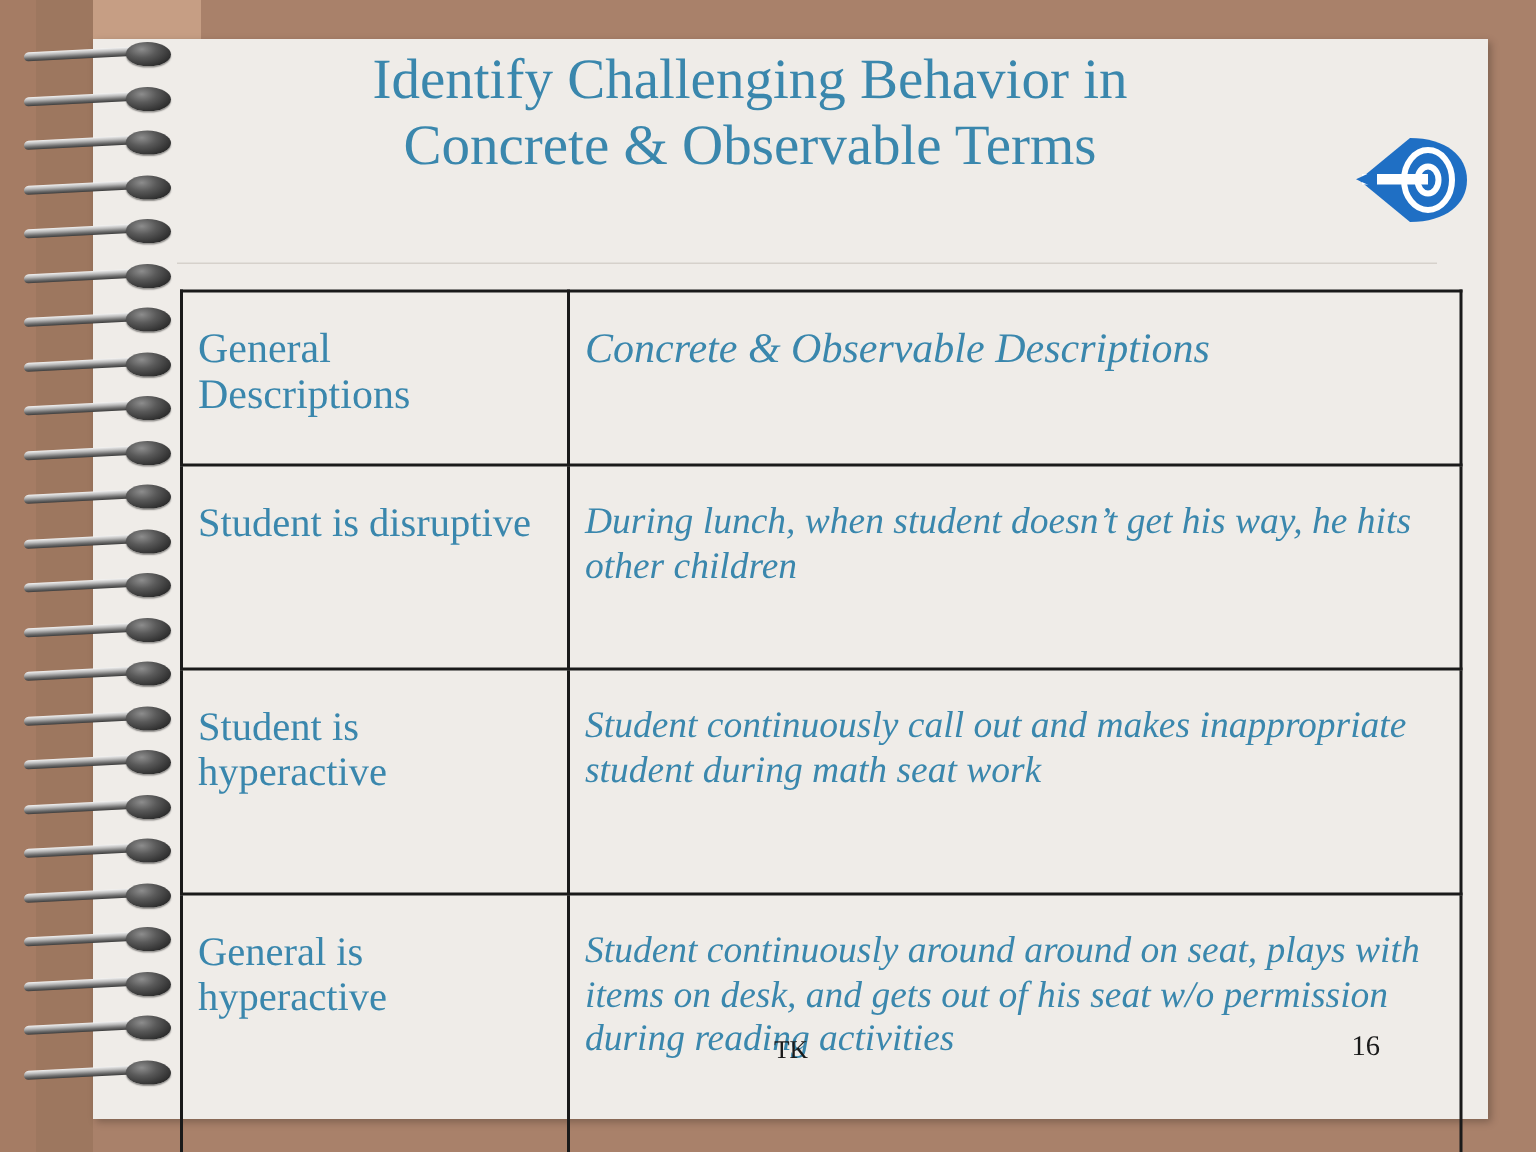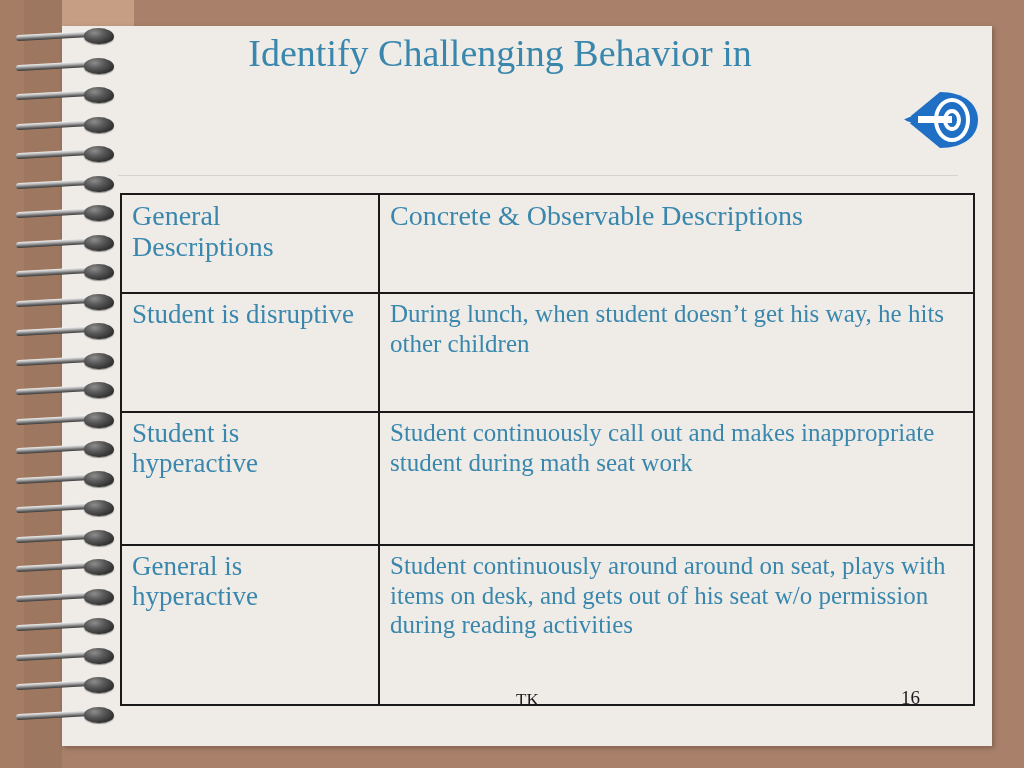--- a/index.html
+++ b/index.html
@@ -124,30 +124,31 @@
   }
   table.behavior-table {
     border-collapse: collapse;
     width: 855px;
     table-layout: fixed;
   }
   table.behavior-table td {
     border: 2px solid #1a1a1a;
     vertical-align: top;
     color: #3a87ad;
-    padding: 5px 10px 8px 10px;
+    padding: 22px 10px 8px 10px;
   }
   td.col-general {
     width: 236px;
     font-size: 27px;
     line-height: 1.12;
   }
   td.col-concrete {
     font-size: 25px;
     line-height: 1.18;
+    font-style: italic;
   }
   tr.header-row td.col-general,
   tr.header-row td.col-concrete {
     font-size: 28px;
     line-height: 1.12;
   }
   tr.header-row td.col-general { height: 84px; }
   tr.r1 td { height: 104px; }
   tr.r2 td { height: 118px; }
   tr.r3 td { height: 145px; }
@@ -274,20 +275,21 @@
         <div class="knob"></div>
       </div>
       <div class="ring" style="top: 678.5px;">
         <div class="wire"></div>
         <div class="knob"></div>
       </div>
     </div>
 
   <div class="title">
     <div>Identify Challenging Behavior in</div>
+    <div>Concrete &amp; Observable Terms</div>
   </div>
   <div class="title-rule"></div>
 
   <div class="target-icon">
     <svg viewBox="0 0 80 80" width="80" height="80" xmlns="http://www.w3.org/2000/svg">
       <path d="M6 40 L40 12 L40 68 Z" fill="#1f6fc4"></path>
       <path d="M40 12 C64 12 78 24 78 40 C78 56 64 68 40 68 Z" fill="#1f6fc4"></path>
       <ellipse cx="52" cy="40" rx="16" ry="20" fill="none" stroke="#ffffff" stroke-width="4"></ellipse>
       <ellipse cx="52" cy="40" rx="7" ry="9" fill="none" stroke="#ffffff" stroke-width="4"></ellipse>
       <rect x="8" y="36" width="44" height="7" fill="#ffffff"></rect>

